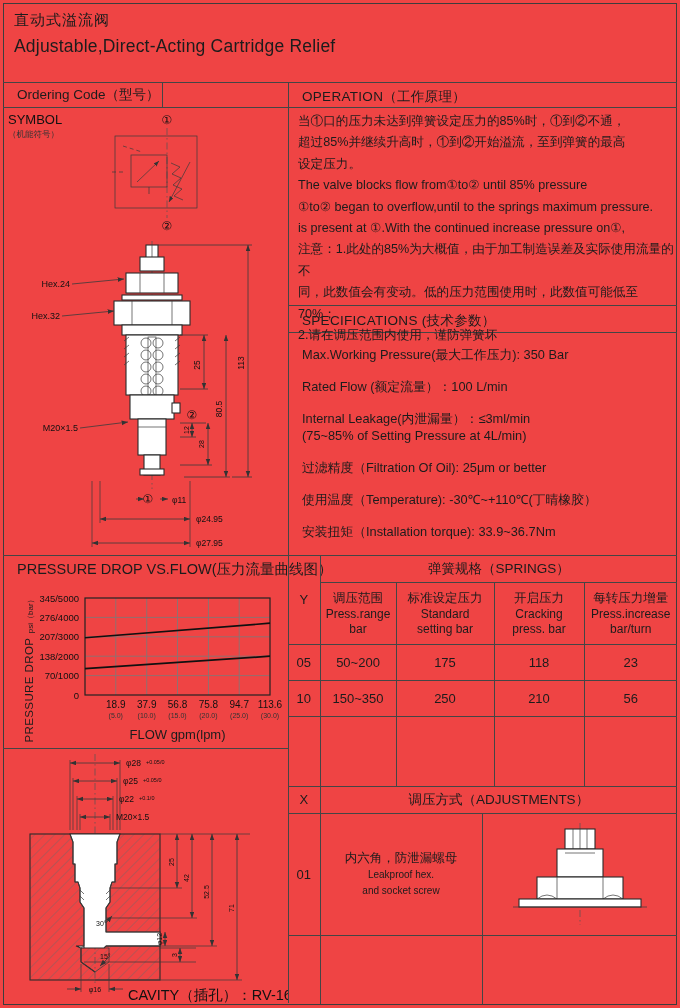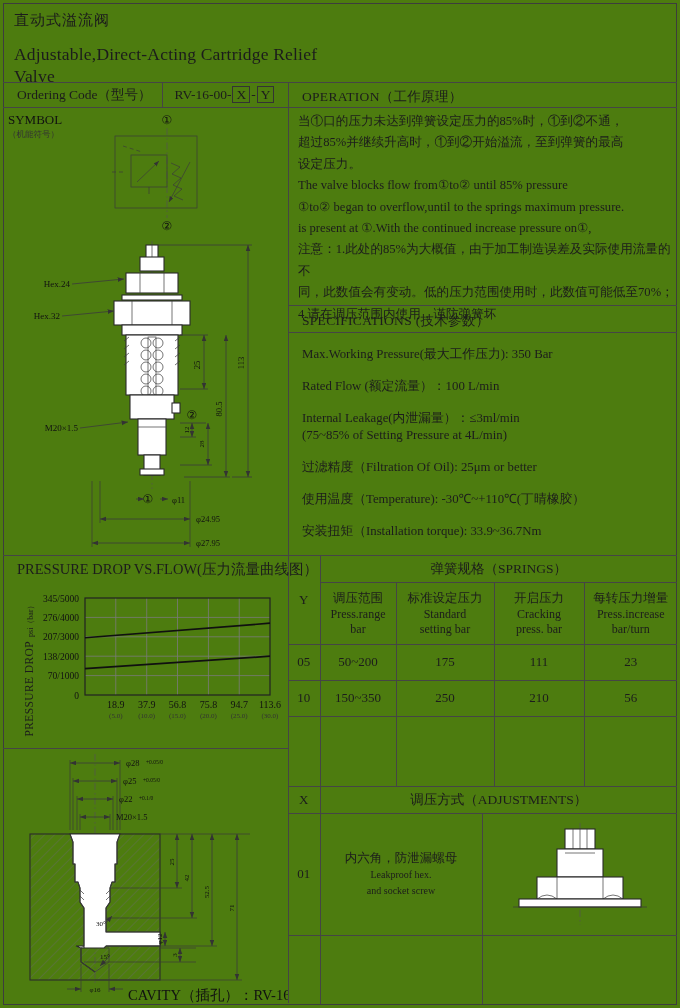--- a/index.html
+++ b/index.html
@@ -1,26 +1,26 @@
 <!DOCTYPE html>
 <html><head>
 <meta charset="utf-8">
 <style>
   html,body{margin:0;padding:0;background:#e8e8e8;}
-  .page{position:relative;width:680px;height:1008px;background:#4d7c0f;
-        font-family:Liberation Serif, serif;color:#1c1c1c;
+  .page{position:relative;width:680px;height:1008px;background:#ef4444;
+        font-family:Liberation Sans, sans-serif;color:#1c1c1c;
         margin:0 auto;overflow:hidden;}
   .frame{position:absolute;left:3px;top:3px;width:672px;height:1000px;border:1.5px solid #3d3d3d;}
   .hline{position:absolute;height:1px;background:#454545;}
   .vline{position:absolute;width:1px;background:#454545;}
   .abs{position:absolute;}
   .pre{white-space:pre-line;}
   
   .t-zh{font-size:15px;letter-spacing:1px;}
-  .t-en{font-size:17.5px;letter-spacing:.2px;line-height:22px;margin-top:13px;}
+  .t-en{font-size:17.5px;letter-spacing:.2px;line-height:22px;margin-top:5px;}
   
   .ord-label{font-size:13.5px;line-height:25px;padding-left:14px;}
   .ord-code{font-size:13.5px;line-height:25px;text-align:center;}
   .codebox{display:inline-block;border:1px solid #333;padding:0 3px;line-height:15px;margin:0 1px;}
   
   .sec-h{font-size:13.5px;letter-spacing:.3px;}
   
   .op-line{font-size:12.6px;line-height:21.4px;}
   
   .spec-item{font-size:12.8px;line-height:17px;margin-bottom:15px;}
@@ -78,37 +78,33 @@
       </marker>
       <pattern id="hatch" width="7" height="7" patternTransform="rotate(45)" patternUnits="userSpaceOnUse">
         <line x1="0" y1="0" x2="0" y2="7" stroke="#6a6a6a" stroke-width="0.8"></line>
       </pattern>
     </defs>
   </svg>
 
   <div class="abs" style="left:14px;top:11px;">
     <div class="t-zh">直动式溢流阀</div>
     <div class="t-en">Adjustable,Direct-Acting Cartridge Relief</div>
-    <div class="t-en" style="margin-top:0;">Valve</div>
   </div>
 
   <div class="hline" style="left:3px;top:82px;width:674px;"></div>
   <div class="hline" style="left:3px;top:107px;width:674px;"></div>
   <div class="vline" style="left:288px;top:82px;height:921px;"></div>
   <div class="vline" style="left:162px;top:82px;height:25px;"></div>
   <div class="hline" style="left:288px;top:305px;width:389px;"></div>
   <div class="hline" style="left:288px;top:332px;width:389px;"></div>
   <div class="hline" style="left:3px;top:555px;width:674px;"></div>
   <div class="hline" style="left:3px;top:748px;width:285px;"></div>
   <div class="hline" style="left:288px;top:786px;width:389px;"></div>
 
   <div class="abs ord-label" style="left:3px;top:82px;width:159px;height:25px;">Ordering Code（型号）</div>
-  <div class="abs ord-code" style="left:162px;top:82px;width:126px;height:25px;">
-    <span>RV-16-00-</span><span class="codebox">X</span><span>-</span><span class="codebox">Y</span>
-  </div>
 
   <svg class="abs" style="left:0;top:108px;" width="288" height="128" viewBox="0 0 288 128">
     <text x="8" y="16" class="sym-t">SYMBOL</text>
     <text x="8" y="29" class="sym-s">（机能符号）</text>
     <text x="167" y="16" class="port">①</text>
     <line x1="167" y1="20" x2="167" y2="110" class="cl"></line>
     <rect x="115" y="28" width="82" height="72" class="thin"></rect>
 
     <rect x="131" y="47" width="36" height="32" class="thin"></rect>
     <line x1="137" y1="74" x2="159" y2="53" class="thin" marker-end="url(#aE)"></line>
@@ -216,21 +212,21 @@
   <div class="abs sec-h" style="left:302px;top:88px;">OPERATION（工作原理）</div>
   <div class="abs" style="left:298px;top:111px;width:376px;">
     <div class="op-line">当①口的压力未达到弹簧设定压力的85%时，①到②不通，</div>
     <div class="op-line">超过85%并继续升高时，①到②开始溢流，至到弹簧的最高</div>
     <div class="op-line">设定压力。</div>
     <div class="op-line">The valve blocks flow from①to② until 85% pressure</div>
     <div class="op-line">①to② began to overflow,until to the springs maximum pressure.</div>
     <div class="op-line">is present at ①.With the continued increase pressure on①,</div>
     <div class="op-line">注意：1.此处的85%为大概值，由于加工制造误差及实际使用流量的不</div>
     <div class="op-line">同，此数值会有变动。低的压力范围使用时，此数值可能低至70%；</div>
-    <div class="op-line">4.请在调压范围内使用，谨防弹簧坏</div>
+    <div class="op-line">2.请在调压范围内使用，谨防弹簧坏</div>
   </div>
 
   <div class="abs sec-h" style="left:302px;top:312px;">SPECIFICATIONS (技术参数）</div>
   <div class="abs" style="left:302px;top:346px;width:370px;">
     <div class="spec-item pre">Max.Working Pressure(最大工作压力): 350 Bar</div>
     <div class="spec-item pre">Rated Flow (额定流量）：100 L/min</div>
     <div class="spec-item pre">Internal Leakage(内泄漏量）：≤3ml/min
 (75~85% of Setting Pressure at 4L/min)</div>
     <div class="spec-item pre">过滤精度（Filtration Of Oil):    25μm or better</div>
     <div class="spec-item pre">使用温度（Temperature):   -30℃~+110℃(丁晴橡胶）</div>
@@ -267,20 +263,21 @@
       <text x="208.44190140845072" y="136" class="xtick-sub">(20.0)</text>
       <line x1="239.22095070422537" y1="16" x2="239.22095070422537" y2="113" class="grid"></line>
       <text x="239.22095070422537" y="126" class="xtick-main">94.7</text>
       <text x="239.22095070422537" y="136" class="xtick-sub">(25.0)</text>
       <text x="270" y="126" class="xtick-main">113.6</text>
       <text x="270" y="136" class="xtick-sub">(30.0)</text>
       <rect x="85" y="16" width="185" height="97" class="plotborder"></rect>
       <polyline points="85,55.77 270,41.22" class="series"></polyline>
       <polyline points="85,86.616 270,74.19999999999999" class="series"></polyline>
     </svg>
+  <div class="abs" style="left:85px;top:727px;width:185px;text-align:center;font-size:13px;">FLOW gpm(lpm)</div>
 
   <svg class="abs" style="left:0;top:750px;" width="288" height="254" viewBox="0 0 288 254">
     <line x1="95" y1="4" x2="95" y2="236" class="cl"></line>
 
     <rect x="30" y="84" width="130" height="146" fill="url(#hatch)" stroke="#2b2b2b" stroke-width="1.1"></rect>
 
     <polygon class="outline" points="70,84 120,84 117,92 117,114 115,114 115,132 112,132 110,138 110,152 106,158
       106,182 160,182 160,196 106,196 106,196 104,198 81,198 81,212 95,222 95,222 81,212 81,198 76,196 84,196 84,198
       84,196 84,182 84,158 80,152 80,138 78,132 75,132 75,114 73,114 73,92 70,84" fill="#fff"></polygon>
 
@@ -379,21 +376,21 @@
       <td>
         <div class="hd-zh">每转压力增量</div>
         <div class="hd-en pre">Press.increase
 bar/turn</div>
       </td>
     </tr>
     <tr style="height:36px;">
       <td>05</td>
       <td>50~200</td>
       <td>175</td>
-      <td>111</td>
+      <td>118</td>
       <td>23</td>
     </tr>
     <tr style="height:36px;">
       <td>10</td>
       <td>150~350</td>
       <td>250</td>
       <td>210</td>
       <td>56</td>
     </tr>
     <tr>

